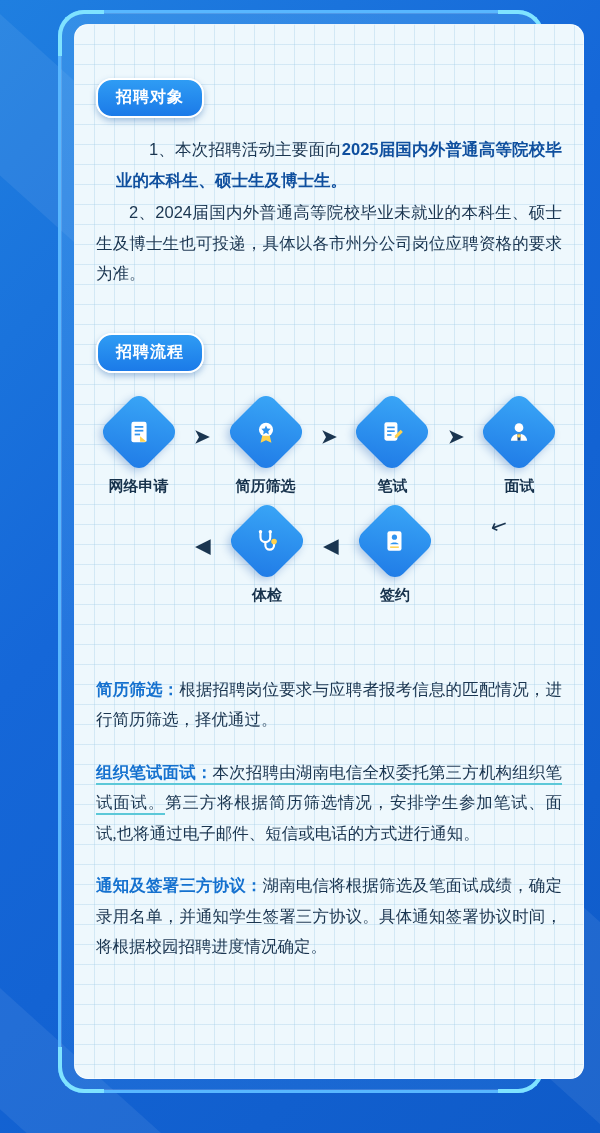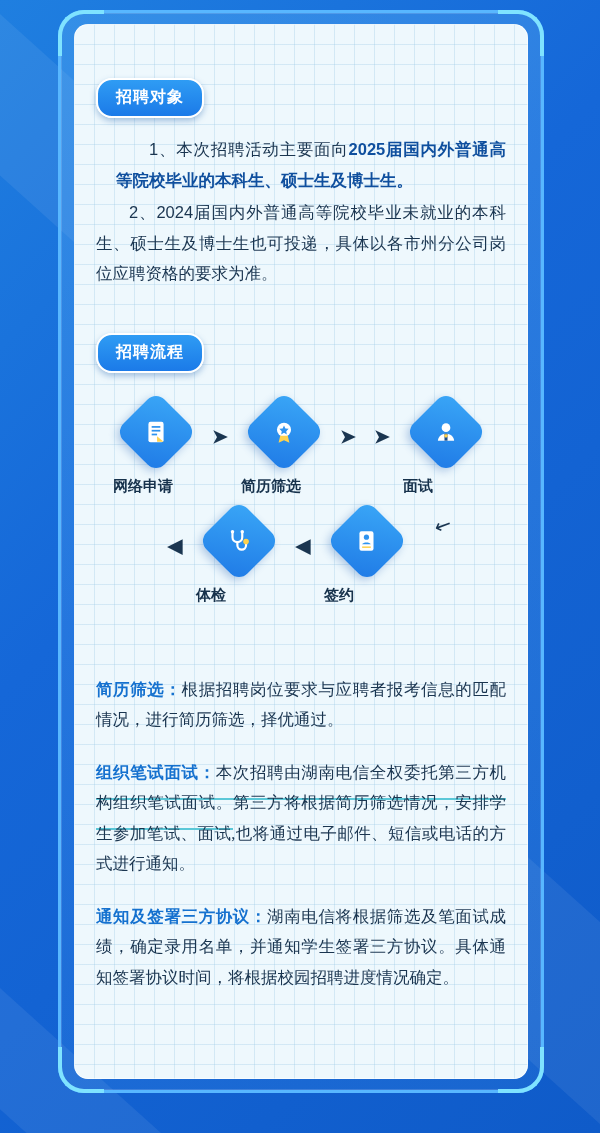--- a/index.html
+++ b/index.html
@@ -39,21 +39,21 @@
     border: 4px solid #7fe3ff;
   }
   .c-tl { left: -3px; top: -3px; border-right: none; border-bottom: none; border-radius: 26px 0 0 0; }
   .c-tr { right: -3px; top: -3px; border-left: none; border-bottom: none; border-radius: 0 26px 0 0; }
   .c-bl { left: -3px; bottom: -3px; border-right: none; border-top: none; border-radius: 0 0 0 26px; }
   .c-br { right: -3px; bottom: -3px; border-left: none; border-top: none; border-radius: 0 0 26px 0; }
 
   .paper {
     position: absolute;
     left: 74px; top: 24px;
-    width: 454px; height: 1055px;
+    width: 510px; height: 1055px;
     background-color: #eef8fd;
     background-image:
       linear-gradient(to right, rgba(160,205,230,0.35) 1px, transparent 1px),
       linear-gradient(to bottom, rgba(160,205,230,0.35) 1px, transparent 1px);
     background-size: 20px 20px;
     border-radius: 14px;
     overflow: hidden;
     padding: 0 22px;
   }
   .paper::after {
@@ -97,21 +97,21 @@
     position: relative;
     height: 250px;
   }
   .row {
     display: flex;
     align-items: flex-start;
     justify-content: center;
     gap: 8px;
   }
   .row.row2 { margin-top: 16px; padding-right: 30px; }
-  .node { width: 86px; }
+  .node { width: 86px; text-align: center; }
   .diamond {
     width: 58px; height: 58px;
     margin: 0 auto;
     background: linear-gradient(145deg, #3aa7f7, #1f7ae6);
     border-radius: 12px;
     transform: rotate(45deg);
     box-shadow: 0 4px 8px rgba(25,90,175,0.3);
     display: flex; align-items: center; justify-content: center;
   }
   .diamond > svg { transform: rotate(-45deg); }
@@ -131,21 +131,21 @@
     font-weight: bold;
   }
   .turn-arrow {
     position: absolute;
     right: 54px; top: 110px;
     font-size: 20px;
     color: #1a3550;
     transform: rotate(25deg);
   }
   .note-head { color: #1571cf; font-weight: bold; }
-  .ul-line { border-bottom: 2px solid #5bc8d8; padding-bottom: 16px; }
+  .ul-line { border-bottom: 2px solid #5bc8d8; padding-bottom: 1px; }
 
   .note-block { margin-top: 22px; font-family: Liberation Serif, serif; }
 </style>
 </head>
 <body>
 
 <div class="bg-ray ray1"></div>
 <div class="bg-ray ray2"></div>
 <div class="bg-ray ray3"></div>
 
@@ -195,20 +195,32 @@
             <circle cx="12" cy="10" r="6.5" fill="#ffffff"></circle>
             <path d="M12 6 l1.3 2.7 3 .4 -2.2 2.1 .5 3 -2.6-1.4 -2.6 1.4 .5-3 -2.2-2.1 3-.4z" fill="#2f93ef"></path>
             <path d="M8.5 15.5 L7 22 L12 19.5 L17 22 L15.5 15.5 Z" fill="#ffd24d"></path>
           </svg>
         </div>
         <div class="node-label">简历筛选</div>
       </div>
 
       <div class="arrow">➤</div>
 
+      <div class="node">
+        <div class="diamond">
+          <svg width="26" height="26" viewBox="0 0 24 24" fill="none">
+            <rect x="5" y="3" width="12" height="17" rx="2" fill="#ffffff"></rect>
+            <rect x="7.5" y="7" width="7" height="1.5" fill="#2f93ef"></rect>
+            <rect x="7.5" y="10.5" width="7" height="1.5" fill="#2f93ef"></rect>
+            <rect x="7.5" y="14" width="4" height="1.5" fill="#2f93ef"></rect>
+            <path d="M15 15 L20 10 L22 12 L17 17 L14.5 17.5 Z" fill="#ffd24d"></path>
+          </svg>
+        </div>
+        <div class="node-label">笔试</div>
+      </div>
 
       <div class="arrow">➤</div>
 
       <div class="node">
         <div class="diamond">
           <svg width="26" height="26" viewBox="0 0 24 24" fill="none">
             <circle cx="12" cy="8" r="4" fill="#ffffff"></circle>
             <path d="M4.5 20 C5 15.5 8 13.5 12 13.5 C16 13.5 19 15.5 19.5 20 Z" fill="#ffffff"></path>
             <rect x="10.6" y="13.5" width="2.8" height="6.5" fill="#1b4d8a"></rect>
             <path d="M12 13.5 l2 2 -2 2 -2-2z" fill="#ffd24d"></path>

